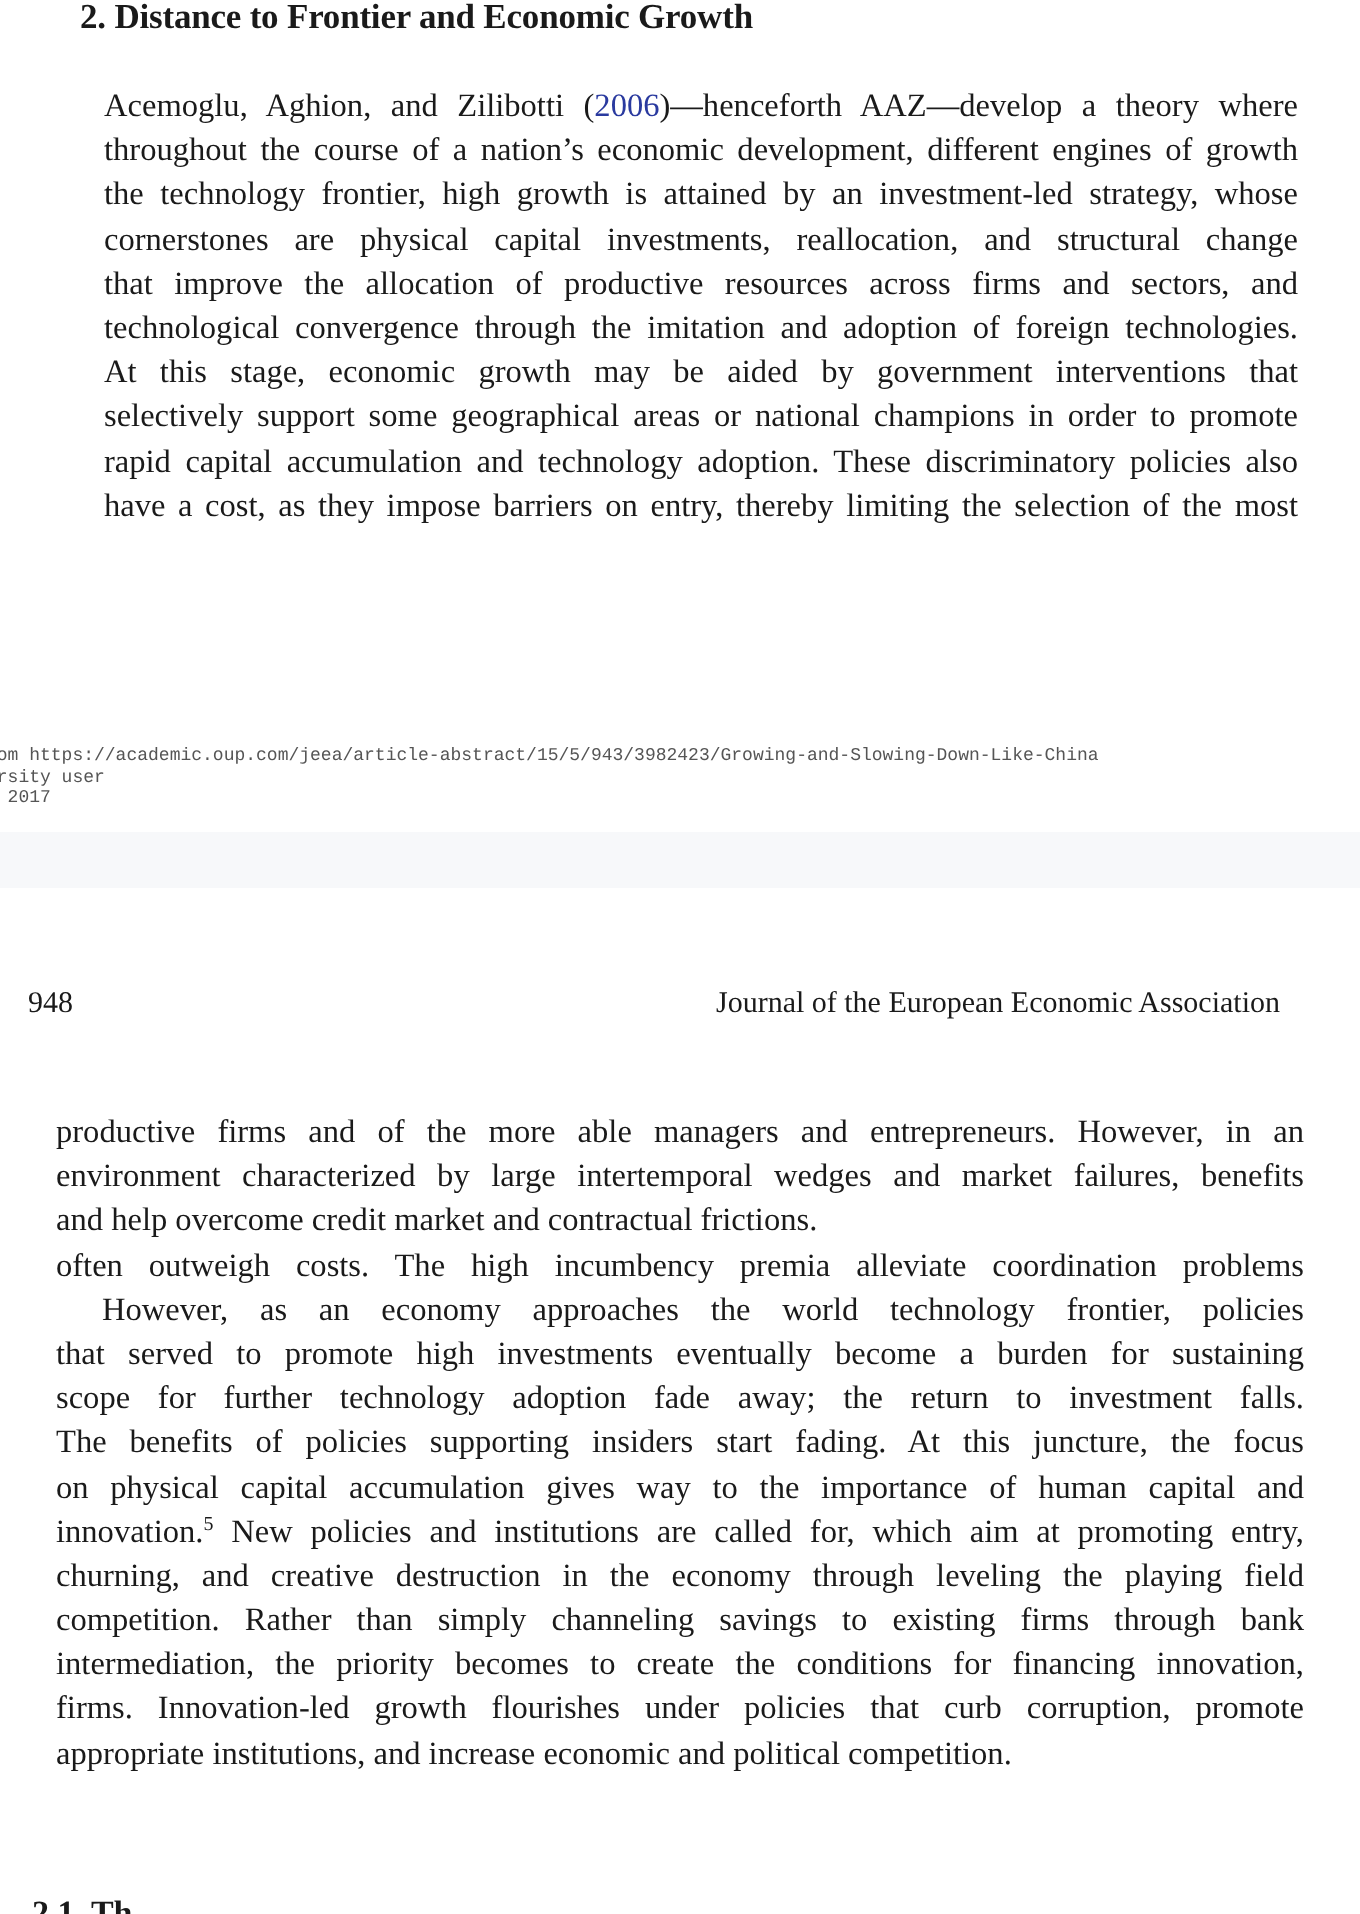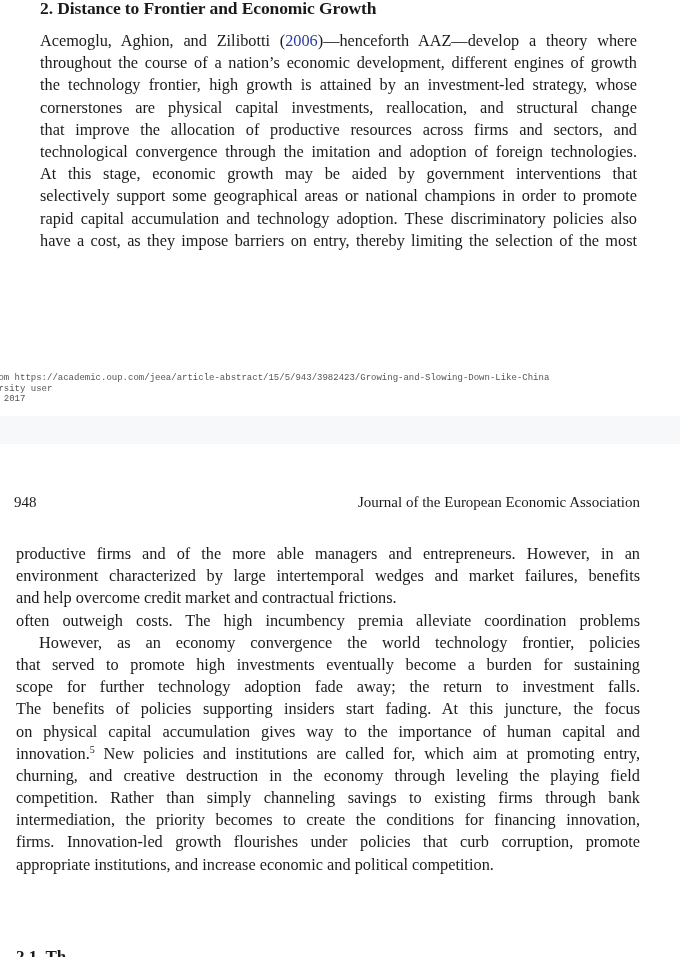--- a/index.html
+++ b/index.html
@@ -48,21 +48,21 @@
     letter-spacing: -0.1px;
     margin: 0;
   }
   .body-text {
     position: absolute;
     left: 40px;
     width: 597px;
     font-size: 16.3px;
     line-height: 22.2px;
     text-align: justify;
-    margin: 0;
+    margin: 12px;
   }
   .body-text .line {
     display: block;
     text-align: justify;
     text-align-last: justify;
     white-space: nowrap;
     height: 22.2px;
   }
   .body-text .line.last {
     text-align-last: left;
@@ -162,21 +162,21 @@
   </div>
 
   <div class="body-text" id="para-2">
     <span class="line">productive firms and of the more able managers and entrepreneurs. However, in an</span>
     <span class="line">environment characterized by large intertemporal wedges and market failures, benefits</span>
     <span class="line last">and help overcome credit market and contractual frictions.</span>
     <span class="line">often outweigh costs. The high incumbency premia alleviate coordination problems</span>
   </div>
 
   <div class="body-text" id="para-3">
-    <span class="line indent">However, as an economy convergence the world technology frontier, policies</span>
+    <span class="line indent">However, as an economy approaches the world technology frontier, policies</span>
     <span class="line">that served to promote high investments eventually become a burden for sustaining</span>
     <span class="line">scope for further technology adoption fade away; the return to investment falls.</span>
     <span class="line">The benefits of policies supporting insiders start fading. At this juncture, the focus</span>
     <span class="line">on physical capital accumulation gives way to the importance of human capital and</span>
     <span class="line"><span>innovation.</span><sup class="fn">5</sup><span> New policies and institutions are called for, which aim at promoting entry,</span></span>
     <span class="line">churning, and creative destruction in the economy through leveling the playing field</span>
     <span class="line">competition. Rather than simply channeling savings to existing firms through bank</span>
     <span class="line">intermediation, the priority becomes to create the conditions for financing innovation,</span>
     <span class="line">firms. Innovation-led growth flourishes under policies that curb corruption, promote</span>
     <span class="line last">appropriate institutions, and increase economic and political competition.</span>

